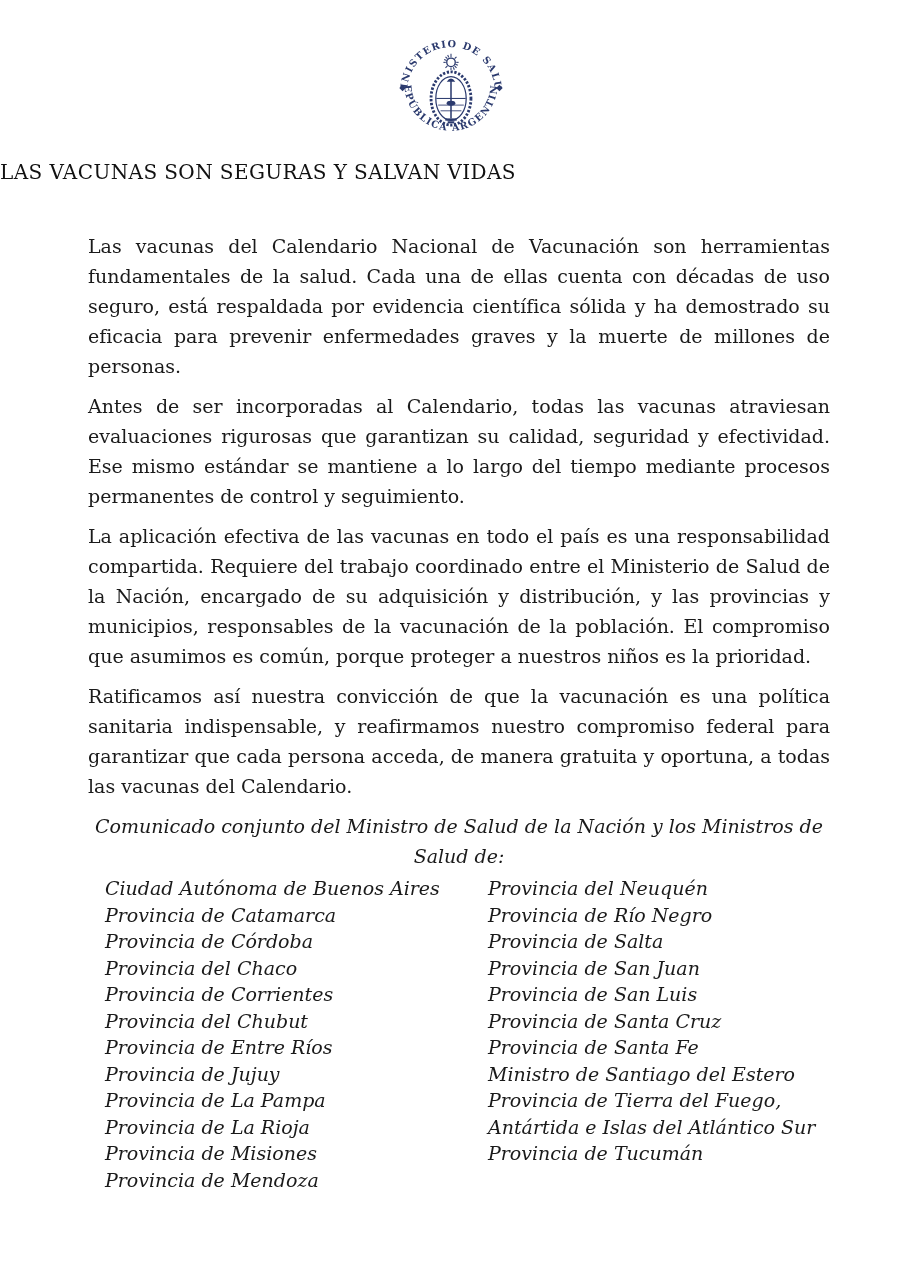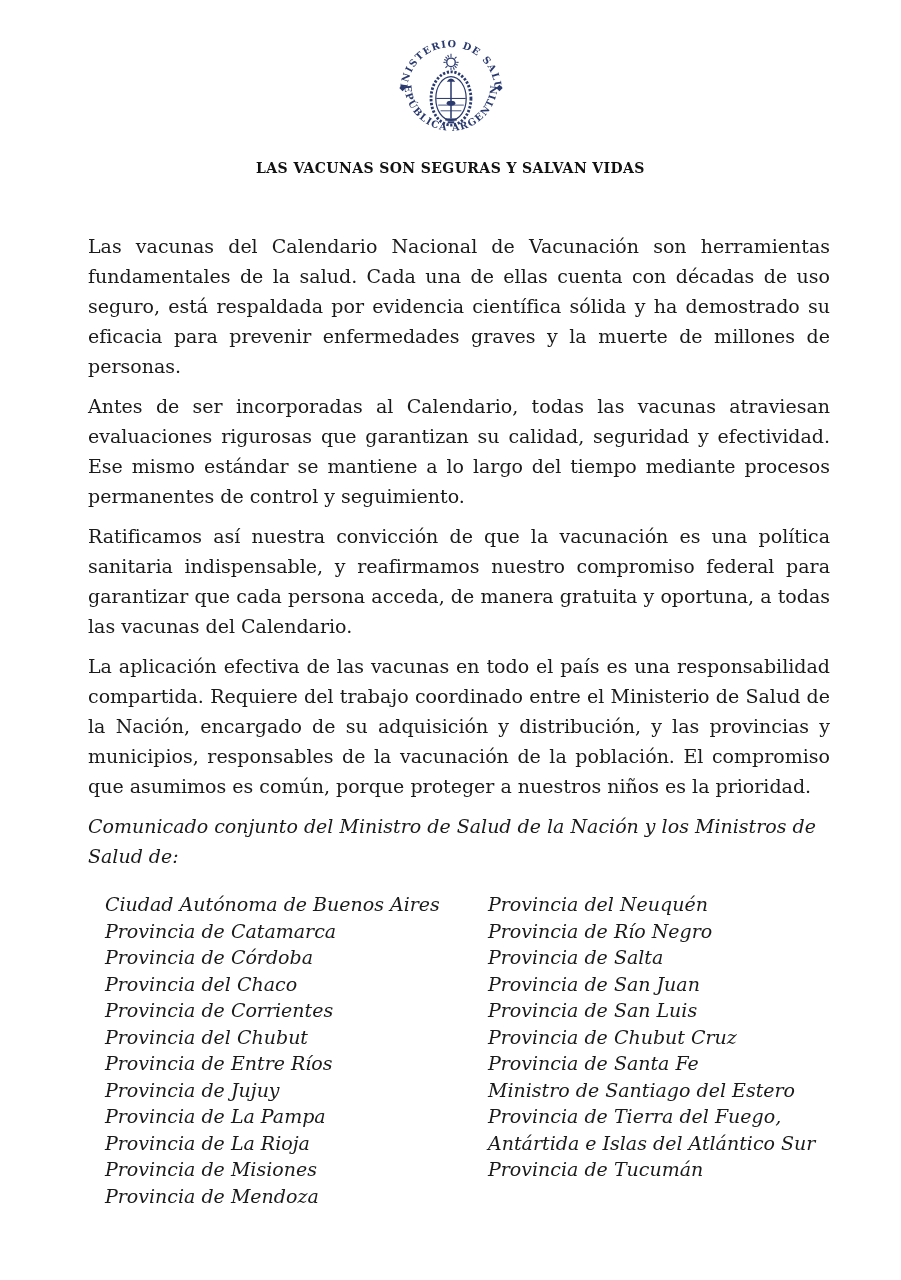--- a/index.html
+++ b/index.html
@@ -26,42 +26,41 @@
     width: 114px;
     height: 114px;
   }
   .seal svg { display: block; }
   .title {
     position: absolute;
     top: 160px;
     left: 0;
     right: 0;
     margin: 0;
-    text-align: center;
-    font-size: 14px;
-    font-weight: 700;
+    font-size: 20px;
+    font-weight: 400;
     letter-spacing: 0.4px;
     color: #111111;
   }
   .content {
     position: absolute;
     top: 231px;
     left: 88px;
     width: 742px;
     font-size: 19px;
     line-height: 30px;
   }
   .content p {
     margin: 0 0 10px 0;
     text-align: justify;
   }
   .content p.intro {
-    text-align: left;
+    text-align: center;
     font-style: italic;
-    margin-bottom: 20px;
+    margin-bottom: 4px;
   }
   .cols {
     display: flex;
     padding-left: 17px;
     font-style: italic;
     line-height: 26.5px;
   }
   .col-left  { width: 366px; margin-right: 17px; }
   .col-right { width: 342px; }
   .prov-item { white-space: normal; }
@@ -122,22 +121,22 @@
         <rect x="56.5" y="95" width="7" height="2.2" fill="#2b3a6e"></rect>
       </g>
     </svg>
   </div>
 
   <h1 class="title">LAS VACUNAS SON SEGURAS Y SALVAN VIDAS</h1>
 
   <div class="content">
     <p>Las vacunas del Calendario Nacional de Vacunación son herramientas fundamentales de la salud. Cada una de ellas cuenta con décadas de uso seguro, está respaldada por evidencia científica sólida y ha demostrado su eficacia para prevenir enfermedades graves y la muerte de millones de personas.</p>
     <p>Antes de ser incorporadas al Calendario, todas las vacunas atraviesan evaluaciones rigurosas que garantizan su calidad, seguridad y efectividad. Ese mismo estándar se mantiene a lo largo del tiempo mediante procesos permanentes de control y seguimiento.</p>
+    <p>La aplicación efectiva de las vacunas en todo el país es una responsabilidad compartida. Requiere del trabajo coordinado entre el Ministerio de Salud de la Nación, encargado de su adquisición y distribución, y las provincias y municipios, responsables de la vacunación de la población. El compromiso que asumimos es común, porque proteger a nuestros niños es la prioridad.</p>
     <p>Ratificamos así nuestra convicción de que la vacunación es una política sanitaria indispensable, y reafirmamos nuestro compromiso federal para garantizar que cada persona acceda, de manera gratuita y oportuna, a todas las vacunas del Calendario.</p>
-    <p>La aplicación efectiva de las vacunas en todo el país es una responsabilidad compartida. Requiere del trabajo coordinado entre el Ministerio de Salud de la Nación, encargado de su adquisición y distribución, y las provincias y municipios, responsables de la vacunación de la población. El compromiso que asumimos es común, porque proteger a nuestros niños es la prioridad.</p>
     <p class="intro">Comunicado conjunto del Ministro de Salud de la Nación y los Ministros de Salud de:</p>
 
     <div class="cols">
       <div class="col-left">
           <div class="prov-item">Ciudad Autónoma de Buenos Aires</div>
           <div class="prov-item">Provincia de Catamarca</div>
           <div class="prov-item">Provincia de Córdoba</div>
           <div class="prov-item">Provincia del Chaco</div>
           <div class="prov-item">Provincia de Corrientes</div>
           <div class="prov-item">Provincia del Chubut</div>
@@ -147,21 +146,21 @@
           <div class="prov-item">Provincia de La Rioja</div>
           <div class="prov-item">Provincia de Misiones</div>
           <div class="prov-item">Provincia de Mendoza</div>
         </div>
       <div class="col-right">
           <div class="prov-item">Provincia del Neuquén</div>
           <div class="prov-item">Provincia de Río Negro</div>
           <div class="prov-item">Provincia de Salta</div>
           <div class="prov-item">Provincia de San Juan</div>
           <div class="prov-item">Provincia de San Luis</div>
-          <div class="prov-item">Provincia de Chubut Cruz</div>
+          <div class="prov-item">Provincia de Santa Cruz</div>
           <div class="prov-item">Provincia de Santa Fe</div>
           <div class="prov-item">Ministro de Santiago del Estero</div>
           <div class="prov-item">Provincia de Tierra del Fuego, Antártida e Islas del Atlántico Sur</div>
           <div class="prov-item">Provincia de Tucumán</div>
         </div>
     </div>
   </div>
 
 </div>
 

